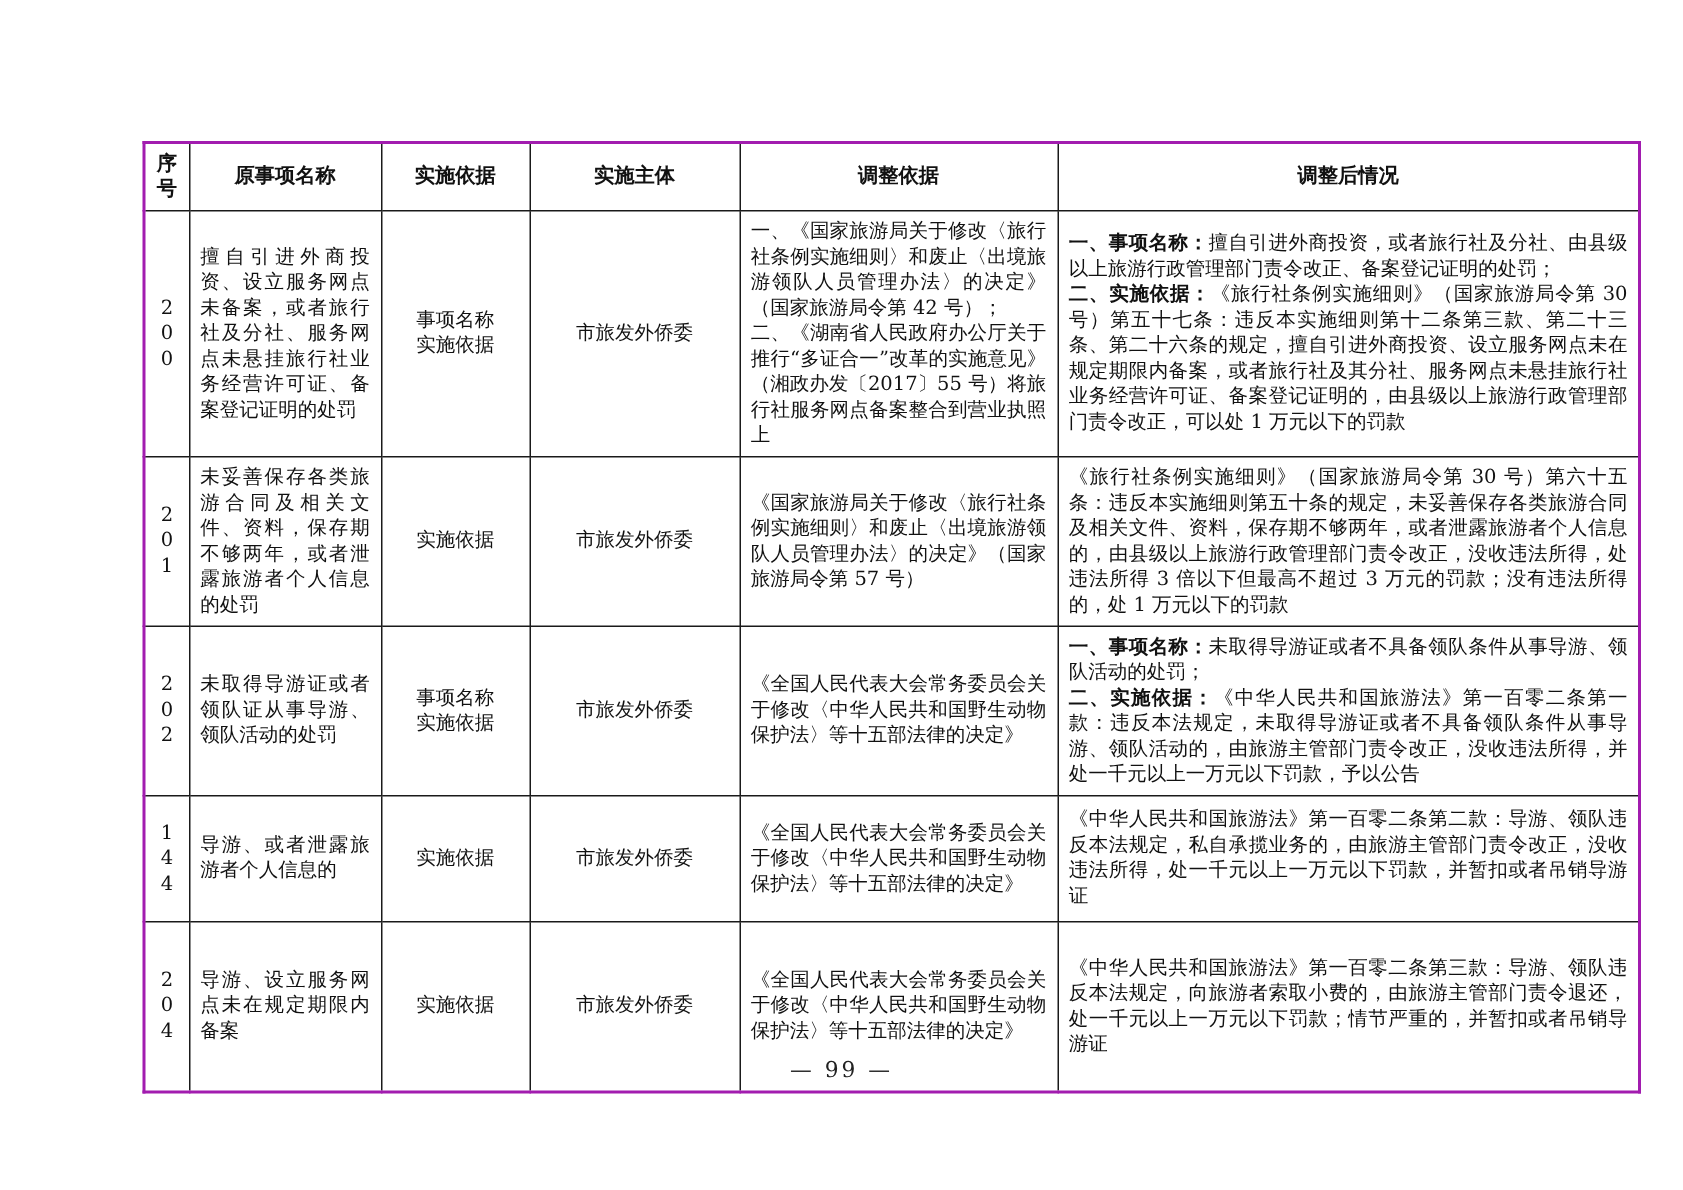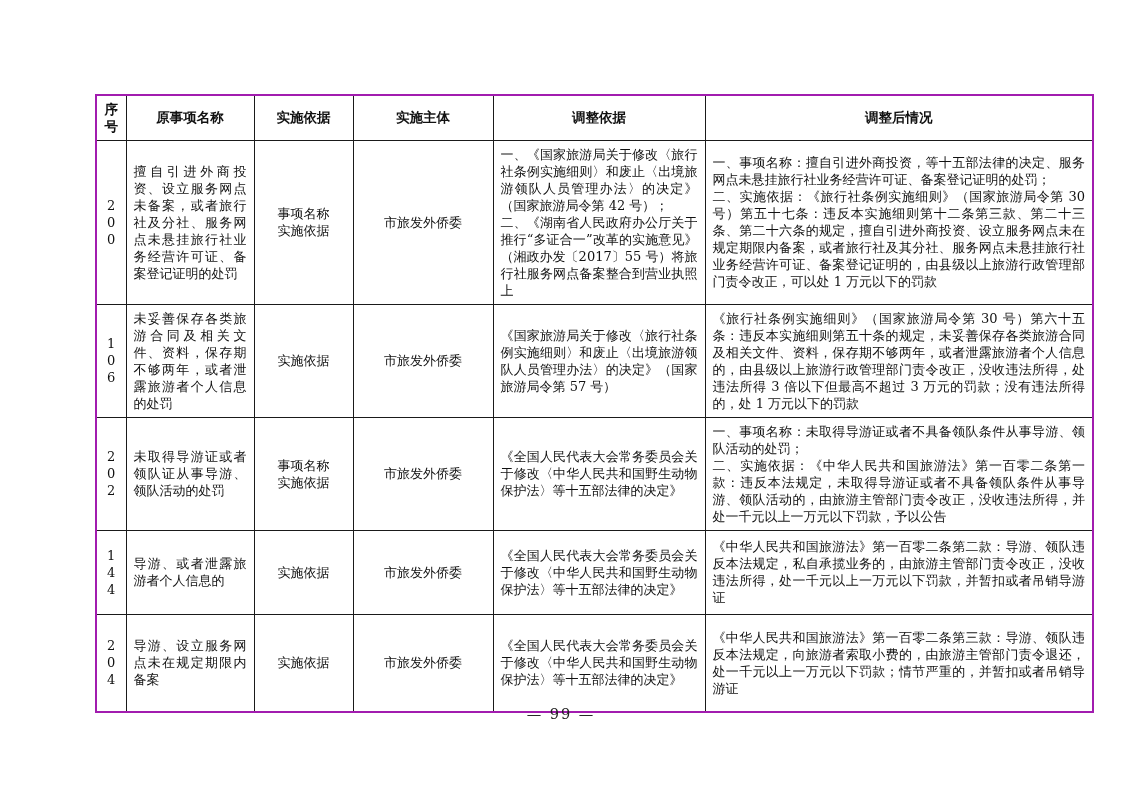--- a/index.html
+++ b/index.html
@@ -37,21 +37,21 @@
     text-align: center;
     font-size: 13.5px;
     padding: 2px;
   }
   td.c-num, td.c-adjust, td.c-subject { text-align: center; }
   td.c-name, td.c-basis, td.c-after {
     text-align: justify;
     text-align-last: left;
   }
   td span { white-space: pre-wrap; }
-  td span.b { font-weight: normal; }
+  td span.b { font-weight: bold; }
   td.c-adjust span, td.c-subject span { white-space: pre-line; }
 
   .footer {
     position: absolute;
     left: 0; top: 706px;
     width: 1122px;
     text-align: center;
     font-size: 14.5px;
     letter-spacing: 2px;
     color: #222222;
@@ -82,25 +82,25 @@
     </thead>
     <tbody id="table-body">
         <tr style="height: 138px;">
           <td class="c-num"><span>200</span></td>
           <td class="c-name"><span>擅自引进外商投资、设立服务网点未备案，或者旅行社及分社、服务网点未悬挂旅行社业务经营许可证、备案登记证明的处罚</span></td>
           <td class="c-adjust"><span>事项名称
 实施依据</span></td>
           <td class="c-subject"><span>市旅发外侨委</span></td>
           <td class="c-basis"><span>一、《国家旅游局关于修改〈旅行社条例实施细则〉和废止〈出境旅游领队人员管理办法〉的决定》（国家旅游局令第 42 号）；
 二、《湖南省人民政府办公厅关于推行“多证合一”改革的实施意见》（湘政办发〔2017〕55 号）将旅行社服务网点备案整合到营业执照上</span></td>
-          <td class="c-after"><span class="b">一、事项名称：</span><span>擅自引进外商投资，等十五部法律的决定、服务网点未悬挂旅行社业务经营许可证、备案登记证明的处罚；
+          <td class="c-after"><span class="b">一、事项名称：</span><span>擅自引进外商投资，或者旅行社及分社、由县级以上旅游行政管理部门责令改正、备案登记证明的处罚；
 </span><span class="b">二、实施依据：</span><span>《旅行社条例实施细则》（国家旅游局令第 30 号）第五十七条：违反本实施细则第十二条第三款、第二十三条、第二十六条的规定，擅自引进外商投资、设立服务网点未在规定期限内备案，或者旅行社及其分社、服务网点未悬挂旅行社业务经营许可证、备案登记证明的，由县级以上旅游行政管理部门责令改正，可以处 1 万元以下的罚款</span></td>
         </tr>
         <tr style="height: 92px;">
-          <td class="c-num"><span>106</span></td>
+          <td class="c-num"><span>201</span></td>
           <td class="c-name"><span>未妥善保存各类旅游合同及相关文件、资料，保存期不够两年，或者泄露旅游者个人信息的处罚</span></td>
           <td class="c-adjust"><span>实施依据</span></td>
           <td class="c-subject"><span>市旅发外侨委</span></td>
           <td class="c-basis"><span>《国家旅游局关于修改〈旅行社条例实施细则〉和废止〈出境旅游领队人员管理办法〉的决定》（国家旅游局令第 57 号）</span></td>
           <td class="c-after"><span>《旅行社条例实施细则》（国家旅游局令第 30 号）第六十五条：违反本实施细则第五十条的规定，未妥善保存各类旅游合同及相关文件、资料，保存期不够两年，或者泄露旅游者个人信息的，由县级以上旅游行政管理部门责令改正，没收违法所得，处违法所得 3 倍以下但最高不超过 3 万元的罚款；没有违法所得的，处 1 万元以下的罚款</span></td>
         </tr>
         <tr style="height: 106px;">
           <td class="c-num"><span>202</span></td>
           <td class="c-name"><span>未取得导游证或者领队证从事导游、领队活动的处罚</span></td>
           <td class="c-adjust"><span>事项名称
@@ -111,21 +111,21 @@
 </span><span class="b">二、实施依据：</span><span>《中华人民共和国旅游法》第一百零二条第一款：违反本法规定，未取得导游证或者不具备领队条件从事导游、领队活动的，由旅游主管部门责令改正，没收违法所得，并处一千元以上一万元以下罚款，予以公告</span></td>
         </tr>
         <tr style="height: 84px;">
           <td class="c-num"><span>144</span></td>
           <td class="c-name"><span>导游、或者泄露旅游者个人信息的</span></td>
           <td class="c-adjust"><span>实施依据</span></td>
           <td class="c-subject"><span>市旅发外侨委</span></td>
           <td class="c-basis"><span>《全国人民代表大会常务委员会关于修改〈中华人民共和国野生动物保护法〉等十五部法律的决定》</span></td>
           <td class="c-after"><span>《中华人民共和国旅游法》第一百零二条第二款：导游、领队违反本法规定，私自承揽业务的，由旅游主管部门责令改正，没收违法所得，处一千元以上一万元以下罚款，并暂扣或者吊销导游证</span></td>
         </tr>
-        <tr style="height: 98px;">
+        <tr style="height: 114px;">
           <td class="c-num"><span>204</span></td>
           <td class="c-name"><span>导游、设立服务网点未在规定期限内备案</span></td>
           <td class="c-adjust"><span>实施依据</span></td>
           <td class="c-subject"><span>市旅发外侨委</span></td>
           <td class="c-basis"><span>《全国人民代表大会常务委员会关于修改〈中华人民共和国野生动物保护法〉等十五部法律的决定》</span></td>
           <td class="c-after"><span>《中华人民共和国旅游法》第一百零二条第三款：导游、领队违反本法规定，向旅游者索取小费的，由旅游主管部门责令退还，处一千元以上一万元以下罚款；情节严重的，并暂扣或者吊销导游证</span></td>
         </tr>
       </tbody>
   </table>
 

